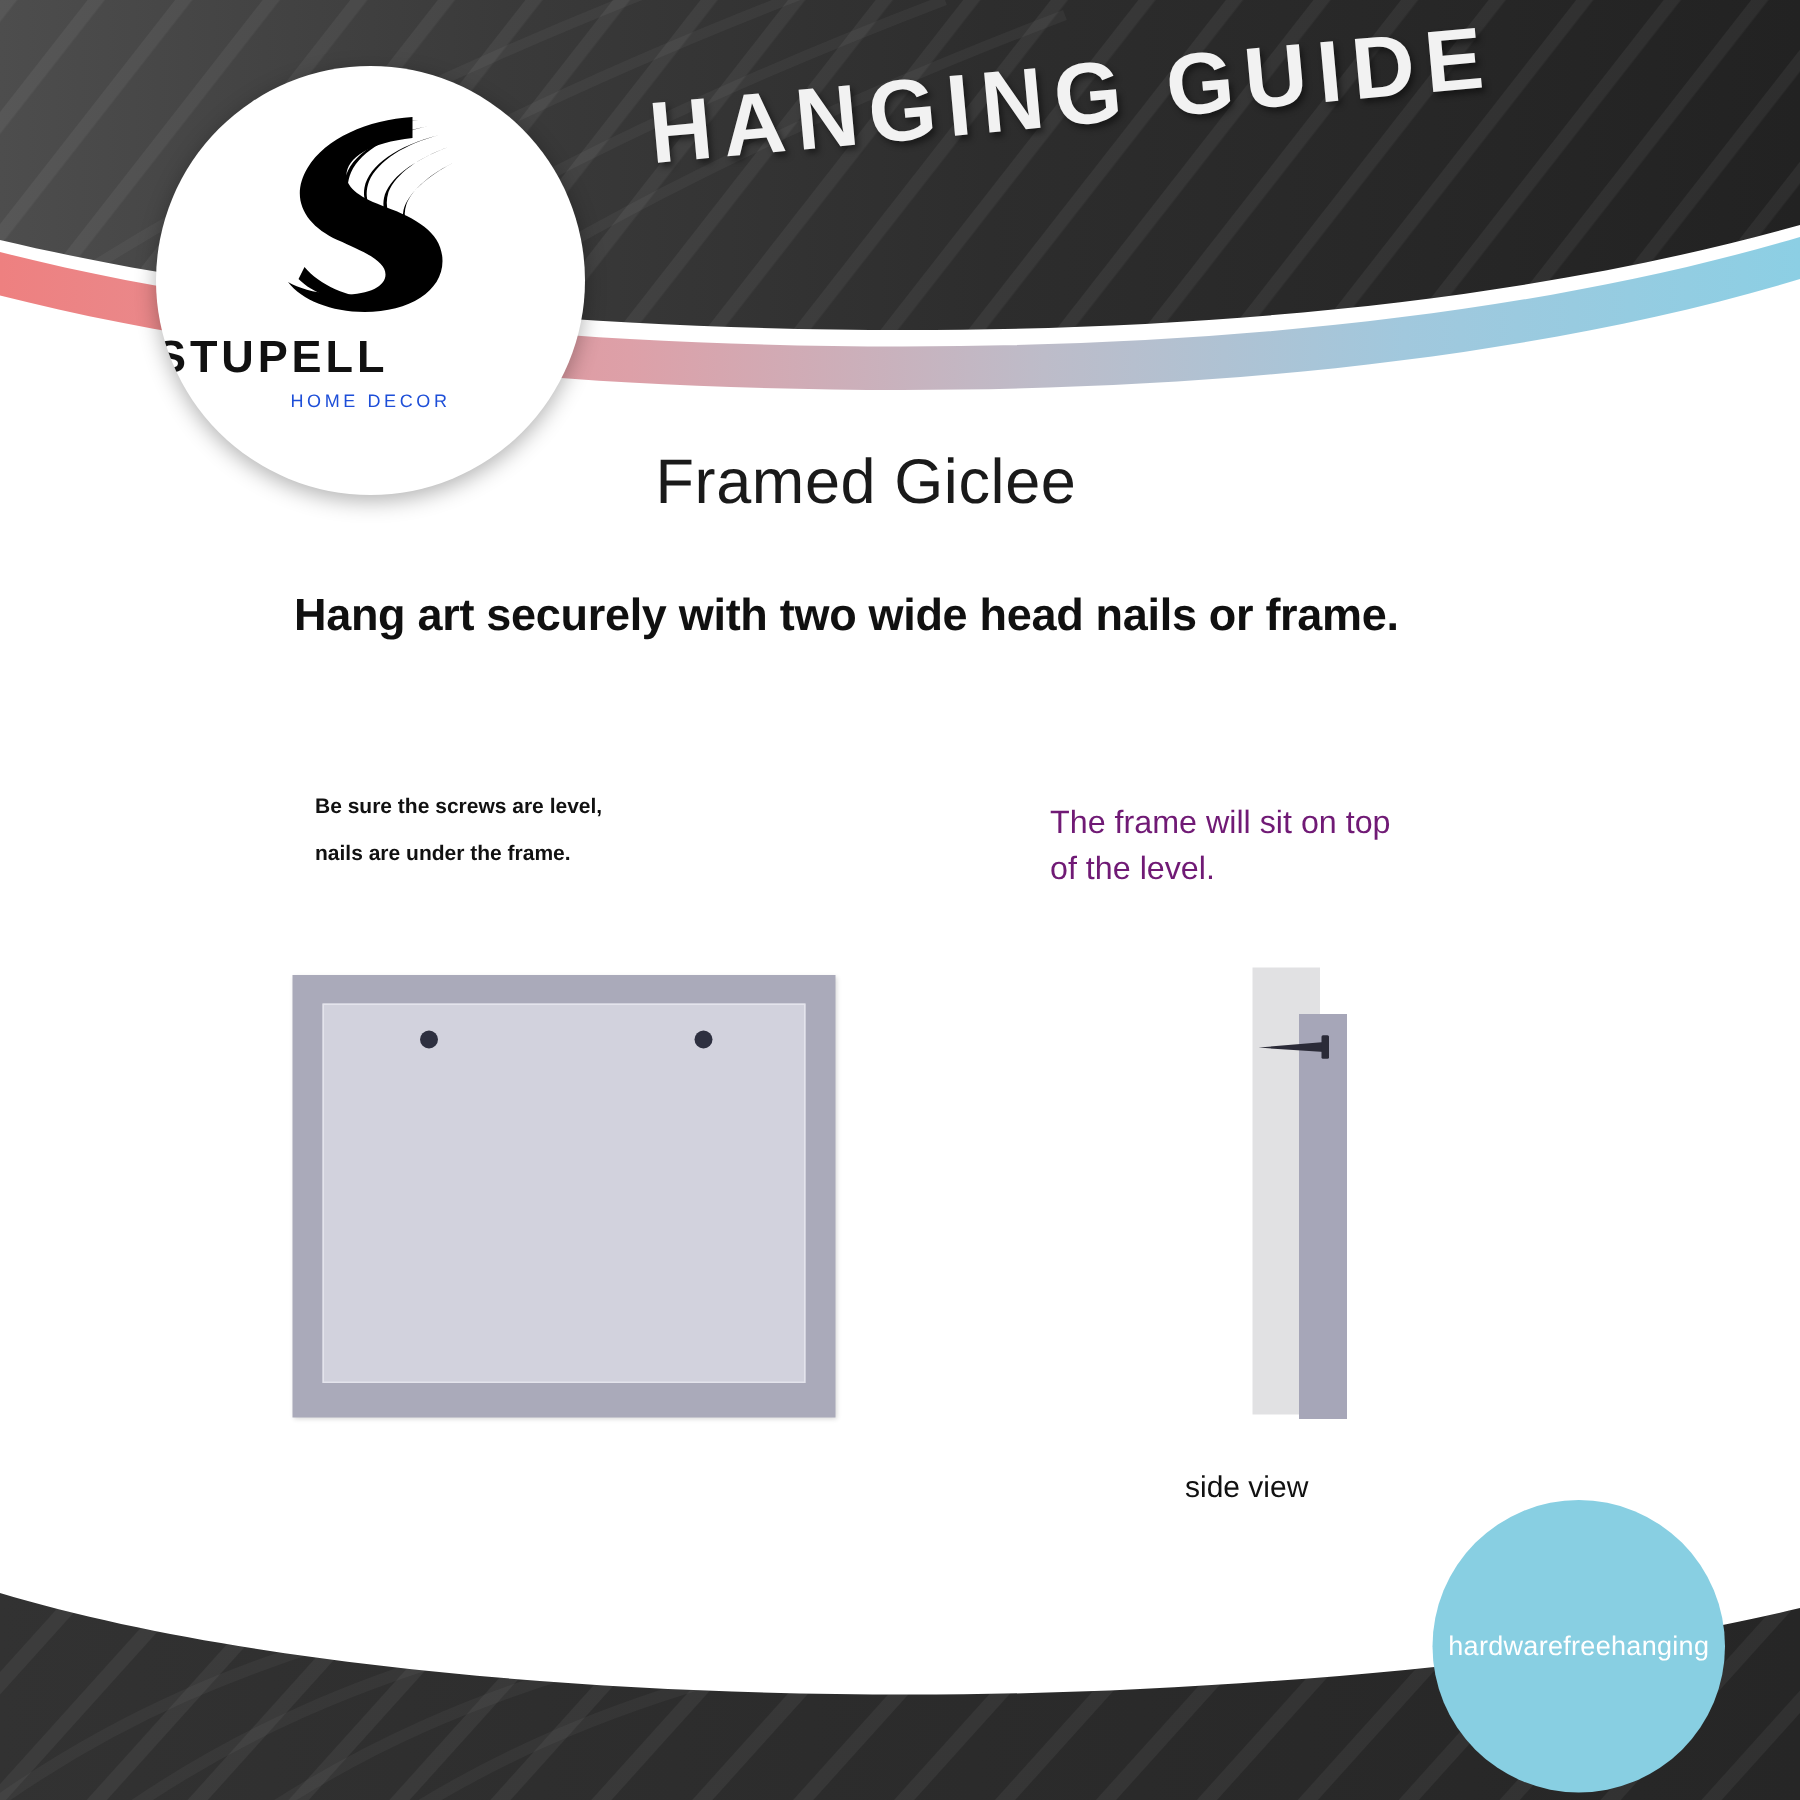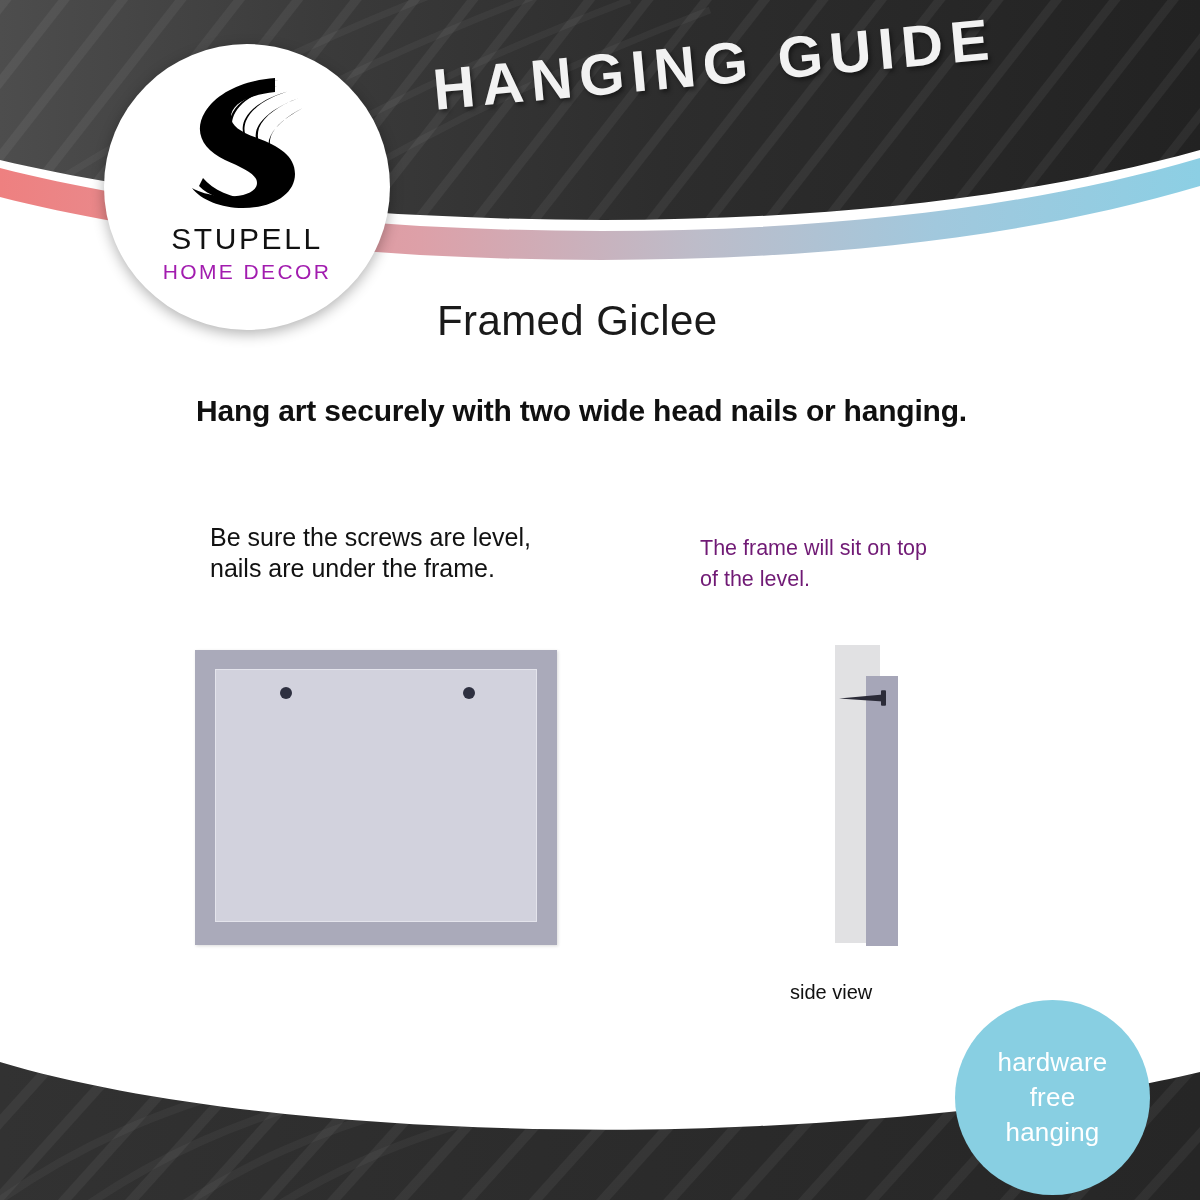--- a/index.html
+++ b/index.html
@@ -74,34 +74,34 @@
     top: 26px;
     transform: translateX(-50%);
     width: 128px;
     height: 140px;
   }
   #logo-wordmark {
     position: absolute;
     left: 0;
     right: 0;
     top: 178px;
-    text-align: center;
     color: #111111;
     font-size: 30px;
     letter-spacing: 2.6px;
     font-family: "Liberation Sans", sans-serif;
+    font-weight: bold;
   }
   #logo-subwordmark {
     position: absolute;
     left: 0;
     right: 0;
     top: 216px;
     text-align: center;
-    color: #a21caf;
-    font-size: 21px;
+    color: #1d4ed8;
+    font-size: 12px;
     letter-spacing: 2.4px;
     font-family: "Liberation Sans", sans-serif;
   }
 
   
   #product-title {
     position: absolute;
     left: 437px;
     top: 281px;
     font-size: 42px;
@@ -122,25 +122,25 @@
     letter-spacing: -0.2px;
     white-space: nowrap;
   }
 
   
   #front-caption {
     position: absolute;
     left: 210px;
     top: 522px;
     width: 360px;
-    font-size: 25px;
+    font-size: 14px;
     line-height: 31px;
     color: #111111;
     text-align: left;
-    font-weight: 400;
+    font-weight: 700;
   }
   #side-caption {
     position: absolute;
     left: 700px;
     top: 533px;
     width: 330px;
     font-size: 21.5px;
     line-height: 31px;
     color: #701a75;
     text-align: left;
@@ -237,25 +237,25 @@
   
   #hardware-badge {
     position: absolute;
     left: 955px;
     top: 1000px;
     width: 195px;
     height: 195px;
     border-radius: 50%;
     background: #88cfe2;
     display: flex;
-    flex-direction: column;
+    flex-direction: row;
     align-items: center;
     justify-content: center;
     color: #ffffff;
-    font-size: 26px;
+    font-size: 18px;
     line-height: 35px;
     text-align: center;
     letter-spacing: 0.2px;
   }
   #hardware-badge span { display: block; }
 </style>
 </head>
 <body>
 
 <div id="page">
@@ -324,21 +324,21 @@
       </g>
 
       <path fill="#000000" d="M20,108 C30,120 48,128 70,130 C50,134 28,128 16,116 Z"></path>
     </svg>
     <div id="logo-wordmark">STUPELL</div>
     <div id="logo-subwordmark">HOME DECOR</div>
   </div>
 
   <div id="product-title">Framed Giclee</div>
 
-  <div id="main-instruction">Hang art securely with two wide head nails or hanging.</div>
+  <div id="main-instruction">Hang art securely with two wide head nails or frame.</div>
 
   <div id="front-caption">
     <div>Be sure the screws are level,</div>
     <div>nails are under the frame.</div>
   </div>
 
   <div id="side-caption">
     <div>The frame will sit on top</div>
     <div>of the level.</div>
   </div>

